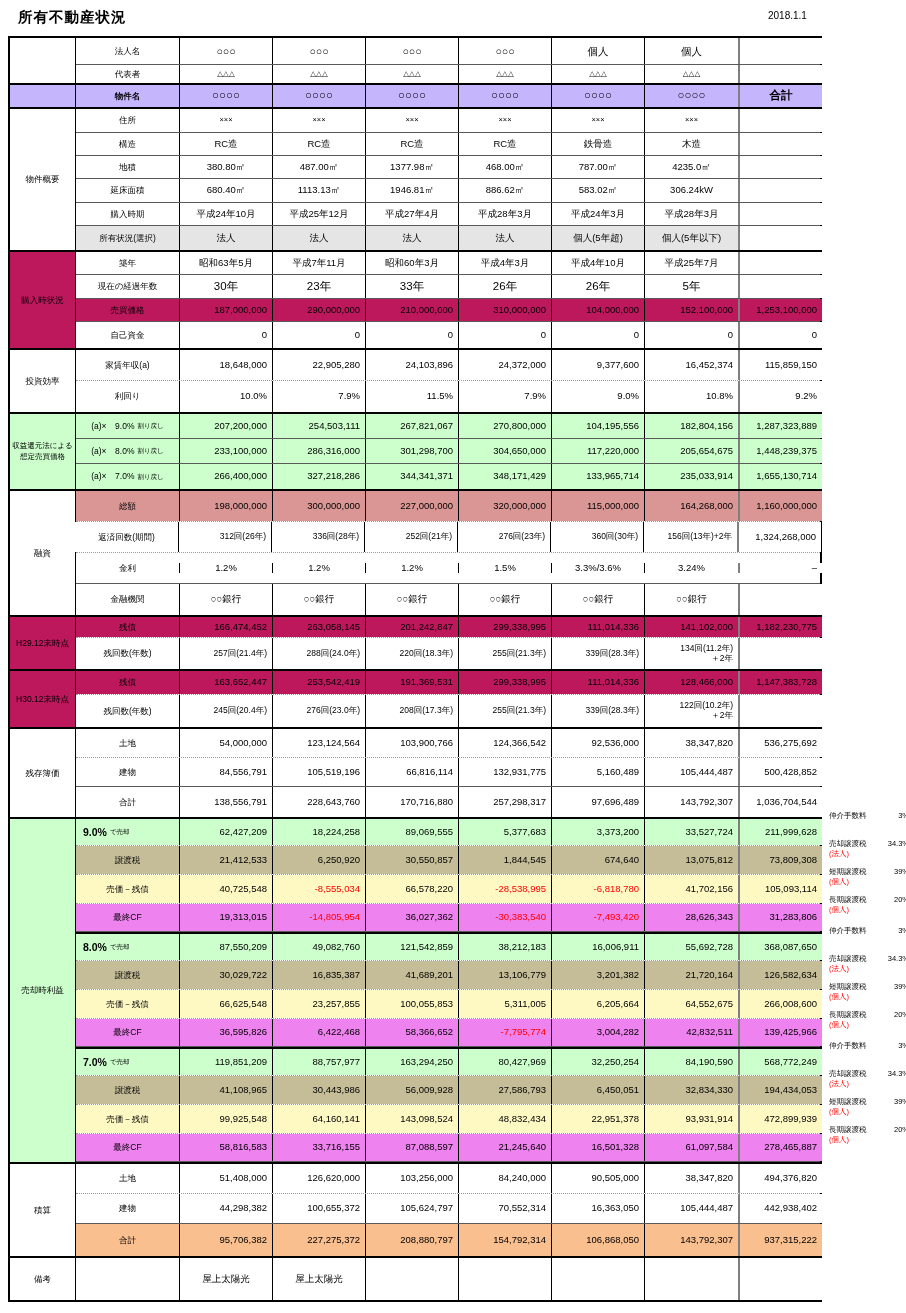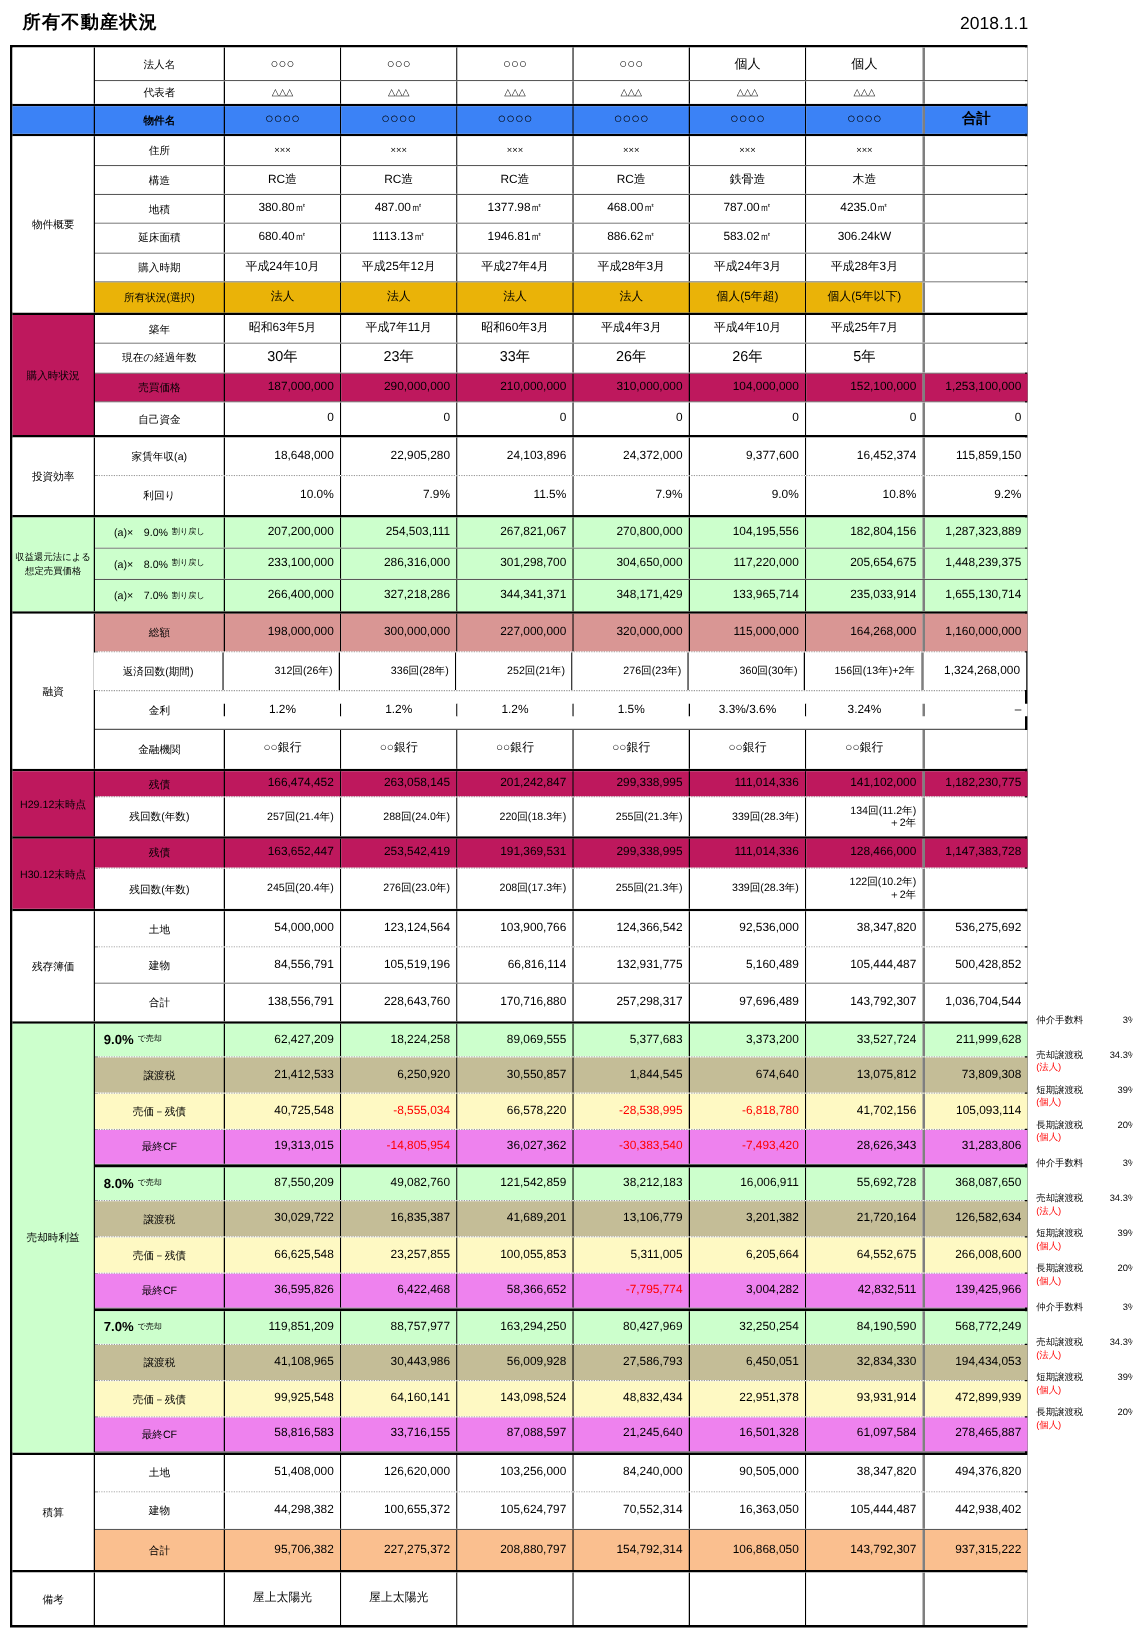--- a/index.html
+++ b/index.html
@@ -1,20 +1,20 @@
 <!DOCTYPE html>
 <html><head>
 <meta charset="utf-8">
 <style>
 *{box-sizing:border-box;margin:0;padding:0}
 html,body{background:#fff}
 body{width:906px;height:1313px;font-family:"Liberation Sans","DejaVu Sans",sans-serif;color:#000;position:relative;overflow:hidden}
 .titlebar{position:relative;height:36px;padding:8px 0 0 18px}
 .title{font-size:14.5px;font-weight:bold;letter-spacing:1px}
-.date{position:absolute;left:768px;top:10px;font-size:14px}
+.date{position:absolute;left:768px;top:10px;font-size:10px}
 .sheet{position:relative;margin-left:8px;width:814px;border:2px solid #000;background:#fff}
 .section{display:flex}
 .section:not(:first-child){border-top:2px solid #000}
 .sec-label{flex:0 0 66px;display:flex;align-items:center;justify-content:center;text-align:center;font-size:8.5px;border-right:1px solid #000;white-space:pre-line;line-height:1.5}
 .sec-small{font-size:7.5px;line-height:1.4}
 .sec-rows{flex:1;display:flex;flex-direction:column;min-width:0}
 .row{display:flex;align-items:stretch}
 .row:not(:last-child){border-bottom:1px solid #595959}
 .row.sep-dot:not(:last-child){border-bottom:1px dotted #9a9a9a}
 .lbl{flex:0 0 104px;display:flex;align-items:center;justify-content:center;gap:3px;text-align:center;font-size:8.5px;border-right:1px solid #000;line-height:1.2;white-space:pre-line}
@@ -26,22 +26,22 @@
 .cell.ar{justify-content:flex-end;text-align:right;padding-right:5px}
 .row > :nth-child(7){border-right:0}
 .cell.total{flex:0 0 84px;border-right:0;border-left:2.5px solid #7f7f7f}
 .sz-xs{font-size:7.5px}
 .sz-sm{font-size:8.5px}
 .sz-md{font-size:10.5px}
 .sz-lg{font-size:11.5px}
 .bold{font-weight:bold}
 .neg{color:#f00}
 .v-plain{background:#fff}
-.v-gray{background:#3b82f6}
-.v-pink{background:#eab308}
+.v-gray{background:#c4b5fd}
+.v-pink{background:#e5e5e5}
 .v-rose{background:#d99694}
 .v-blue{background:#be185d}
 .v-green{background:#ccffcc}
 .v-olive{background:#c4bd97}
 .v-yellow{background:#fef9c3}
 .v-violet{background:#ee82ee}
 .v-orange{background:#fabf8f}
 .block{position:relative}
 .block:not(:first-child){border-top:2px solid #000}
 .ann-group{position:absolute;left:100%;top:-8px;margin-left:9px;width:80px}

